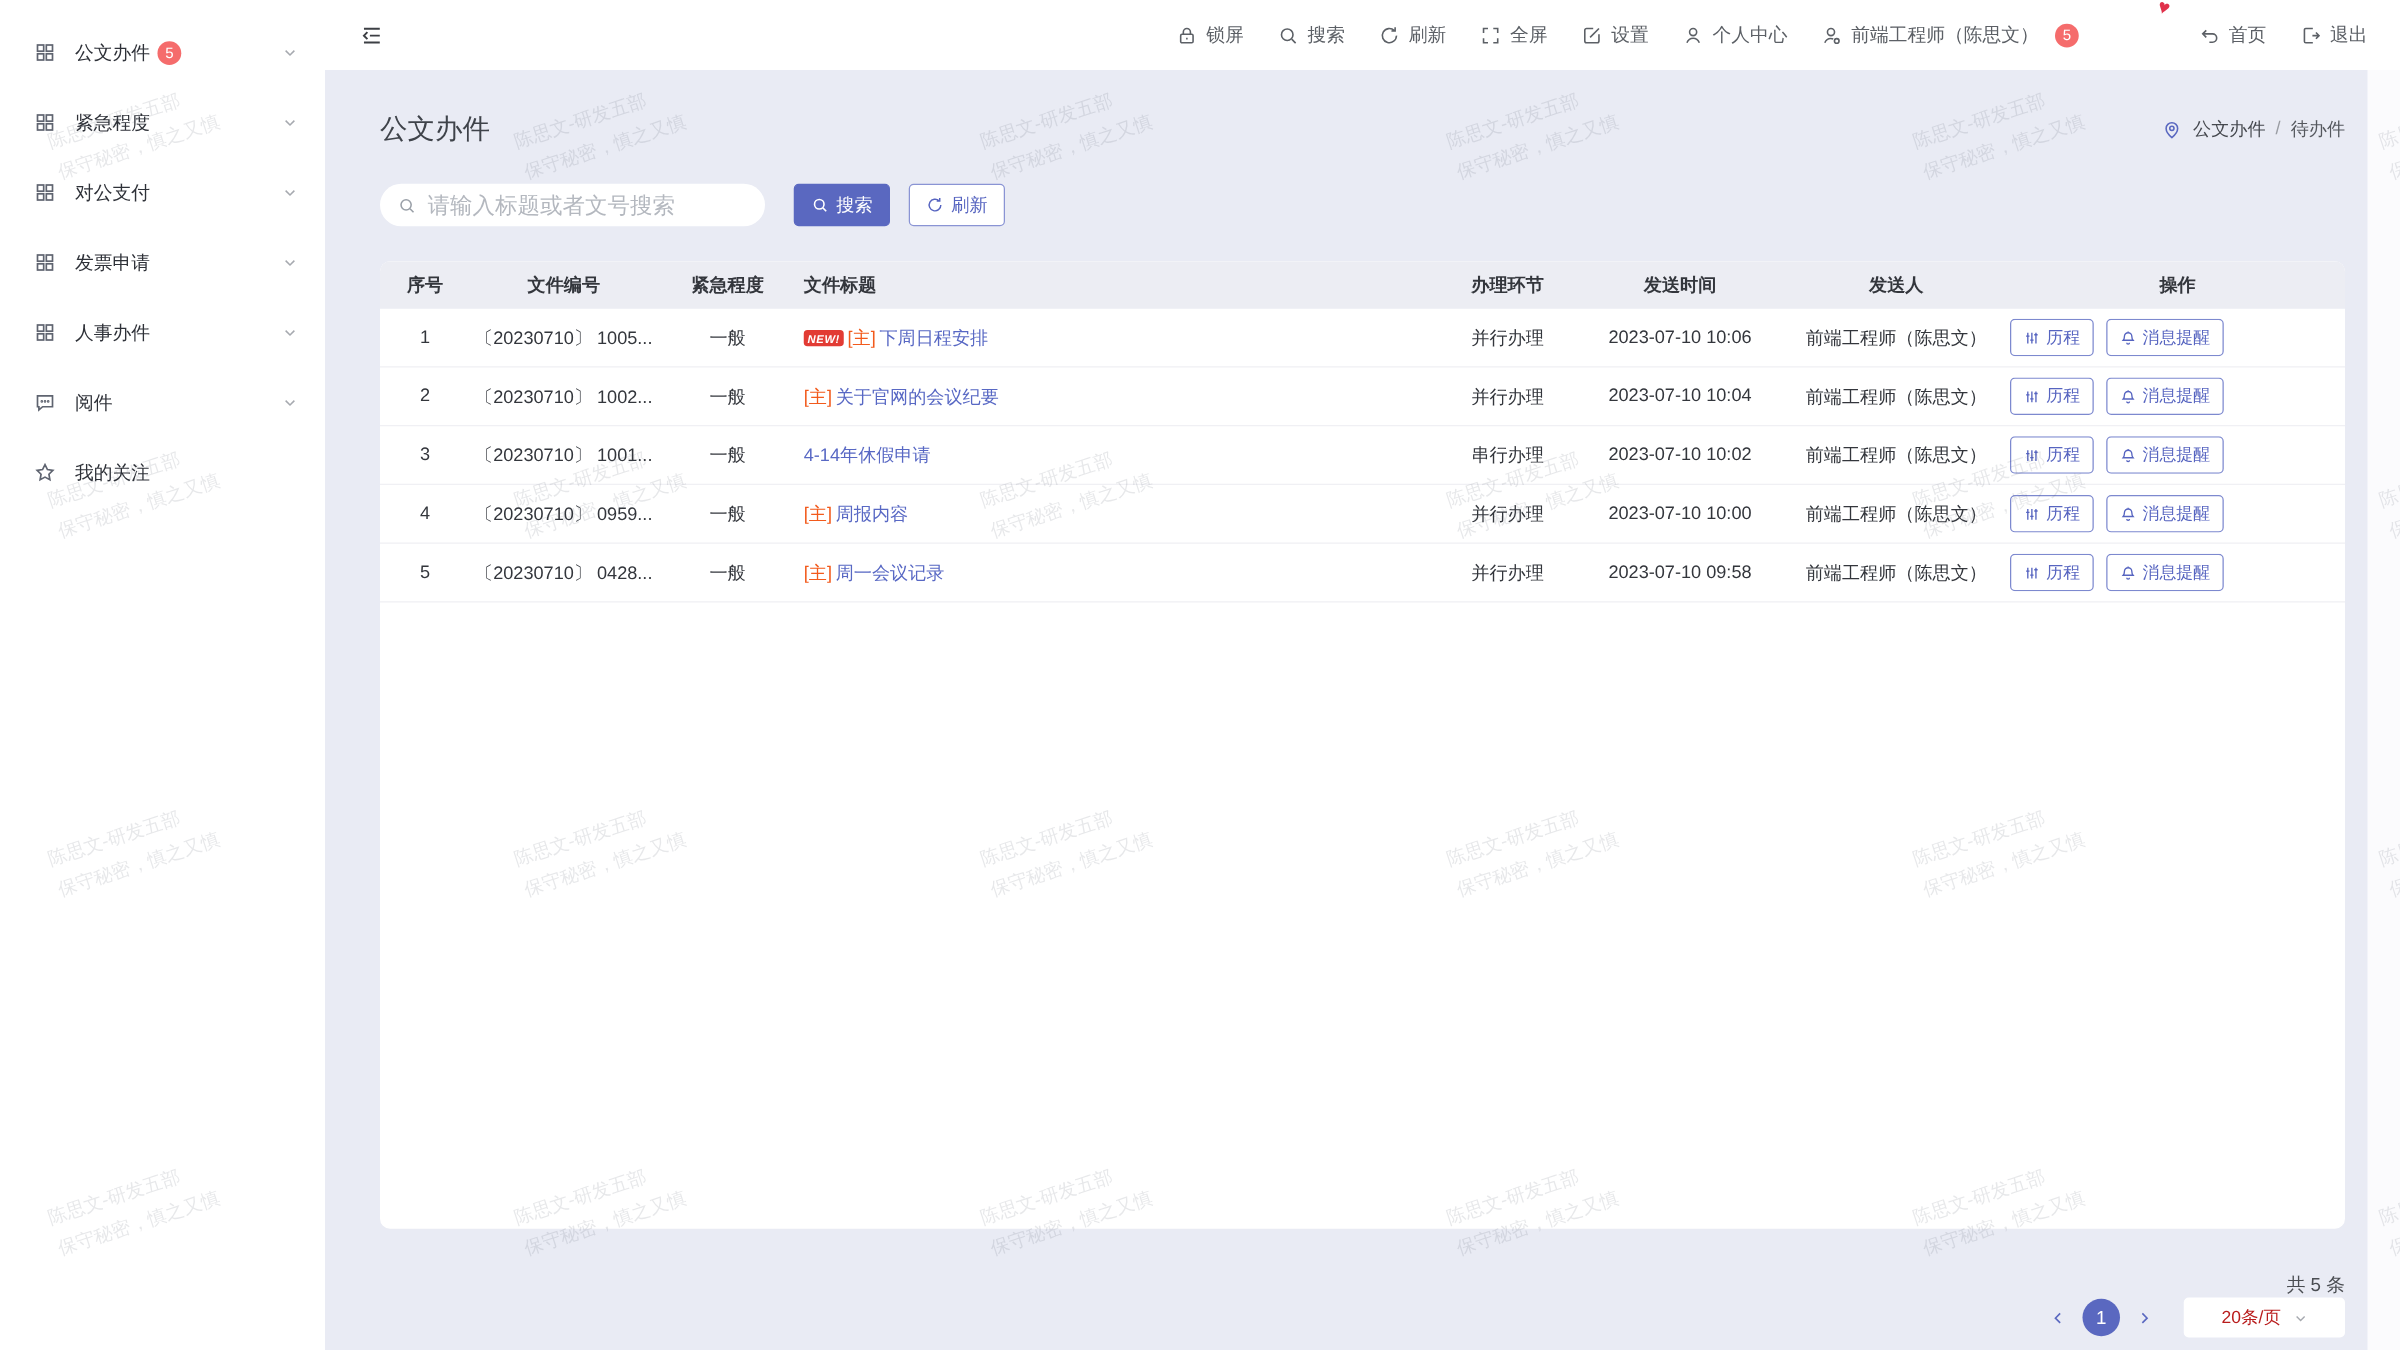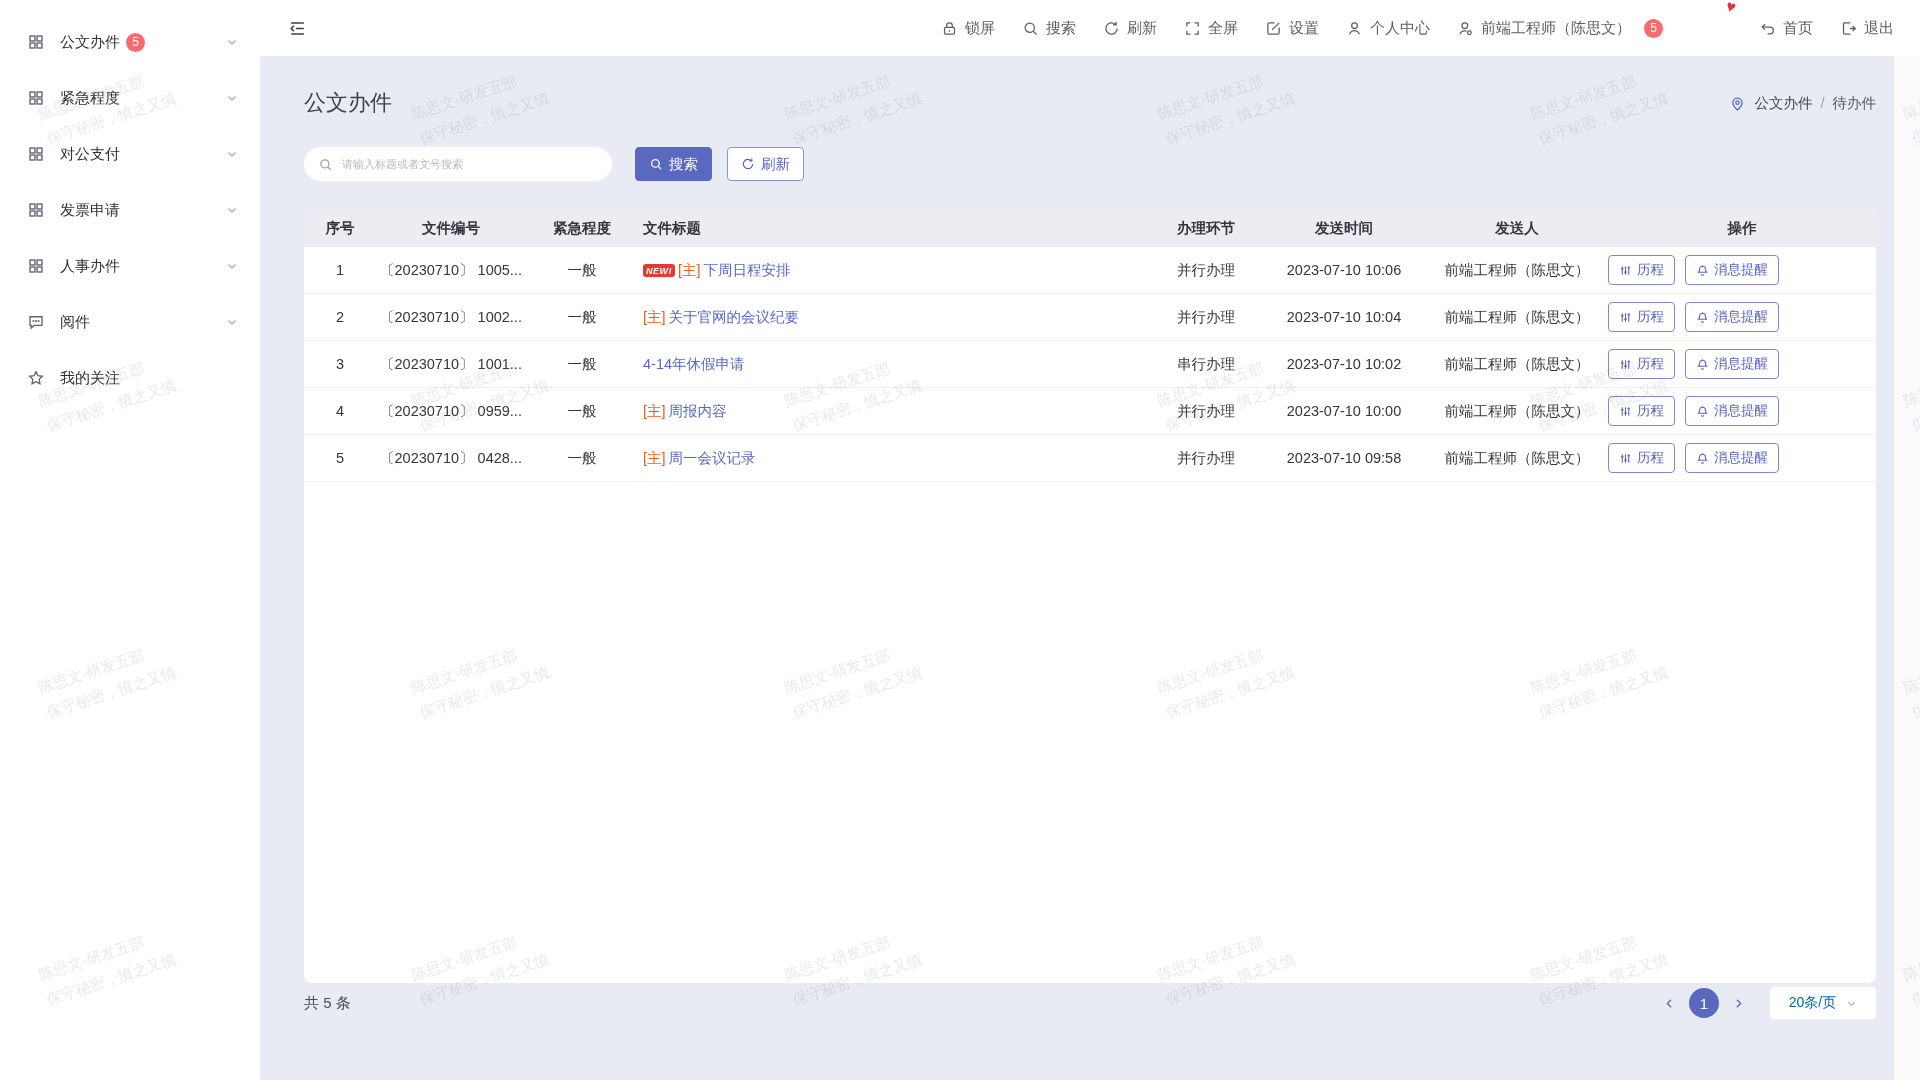--- a/index.html
+++ b/index.html
@@ -34,47 +34,47 @@
   .page-title { font-size:22px; color:#3f434a; font-weight:500; }
   .crumb { margin-left:auto; display:flex; align-items:center; gap:8px; font-size:14.5px; }
   .crumb .pin { color:#5a68c0; display:flex; }
   .crumb-root { color:#45484e; cursor:pointer; }
   .crumb-sep { color:#9a9da3; }
   .crumb-cur { color:#55585e; }
 
   .toolbar { display:flex; align-items:center; margin-top:29px; }
   .search-box { width:308px; height:34px; background:#fff; border-radius:17px; display:flex; align-items:center; padding:0 14px; }
   .search-box .ic { color:#9aa0a8; flex:none; }
-  .search-box input { border:none; outline:none; background:transparent; margin-left:9px; font-size:11px; color:#333; width:100%; font-family:inherit; }
+  .search-box input { border:none; outline:none; background:transparent; margin-left:9px; font-size:18px; color:#333; width:100%; font-family:inherit; }
   .search-box input::placeholder { color:#b4b8bf; }
   .btn { height:34px; display:inline-flex; align-items:center; gap:6px; border-radius:4px; font-size:14.5px; padding:0 13px; cursor:pointer; }
   .btn-primary { background:#5a68c0; color:#fff; border:1px solid #5a68c0; margin-left:23px; }
   .btn-ghost { background:#fff; color:#5664c0; border:1px solid #8a94d4; margin-left:15px; }
 
   .card { background:#fff; border-radius:8px; margin-top:28px; height:774px; overflow:hidden; }
   .thead, .trow { display:grid; grid-template-columns:72px 150px 112px 1fr 112px 164px 182px 268px; align-items:center; }
   .thead { height:38px; background:#ecedf3; font-size:14.5px; font-weight:700; color:#33363c; }
   .th, .td { text-align:center; white-space:nowrap; overflow:hidden; }
   .th-title, .td-title { text-align:left; padding-left:5px; }
   .trow { height:47px; border-bottom:1px solid #f0f0f4; font-size:14.5px; color:#33363c; }
   .td-title { display:flex; align-items:center; gap:3px; }
   .new-badge { background:#e23b34; color:#fff; font-size:9px; font-weight:700; font-style:italic; border-radius:3px; padding:2px 3px 1px; letter-spacing:.5px; flex:none; }
   .new-badge:empty { display:none; }
   .tag { color:#f25a1c; flex:none; }
   .tag:empty { display:none; }
   .doc-link { color:#5868c4; cursor:pointer; }
   .td-actions { display:flex; justify-content:flex-start; gap:10px; }
   .mini-btn { height:30px; display:inline-flex; align-items:center; gap:5px; border:1px solid #7d89cf; color:#5664c0; background:#fff; border-radius:4px; font-size:13.5px; padding:0 10px; cursor:pointer; white-space:nowrap; }
 
-  .footer { display:flex; align-items:center; margin-top:4px; }
+  .footer { display:flex; align-items:flex-end; margin-top:36px;flex-direction:column; }
   .total { font-size:15px; color:#4a4d52; }
   .pager { margin-left:auto; display:flex; align-items:center; gap:9px; }
   .pg-arrow { color:#5a68c0; cursor:pointer; display:flex; padding:4px; }
   .pg-num { width:30px; height:30px; border-radius:50%; background:#5a68c0; color:#fff; font-size:15px; display:flex; align-items:center; justify-content:center; cursor:pointer; }
-  .pg-size { width:106px; height:32px; background:#fff; border-radius:4px; display:flex; align-items:center; justify-content:center; gap:10px; font-size:14px; color:#0369a1; cursor:pointer; margin-left:12px; }
+  .pg-size { width:129px; height:32px; background:#fff; border-radius:4px; display:flex; align-items:center; justify-content:center; gap:10px; font-size:14px; color:#b91c1c; cursor:pointer; margin-left:12px; }
   .pg-size .chev { color:#a6a9af; display:flex; }
 
   .scroll-strip { position:fixed; top:56px; right:0; width:26px; bottom:0; background:#fbfbfd; z-index:3; }
 
   
   #watermark-layer { position:fixed; inset:0; pointer-events:none; z-index:40; }
   .wm { position:absolute; transform:rotate(-18deg); color:rgba(70,75,90,0.13); font-size:15px; line-height:1.75; white-space:nowrap; }
 
   .ic { display:inline-flex; }
   svg { display:block; }

